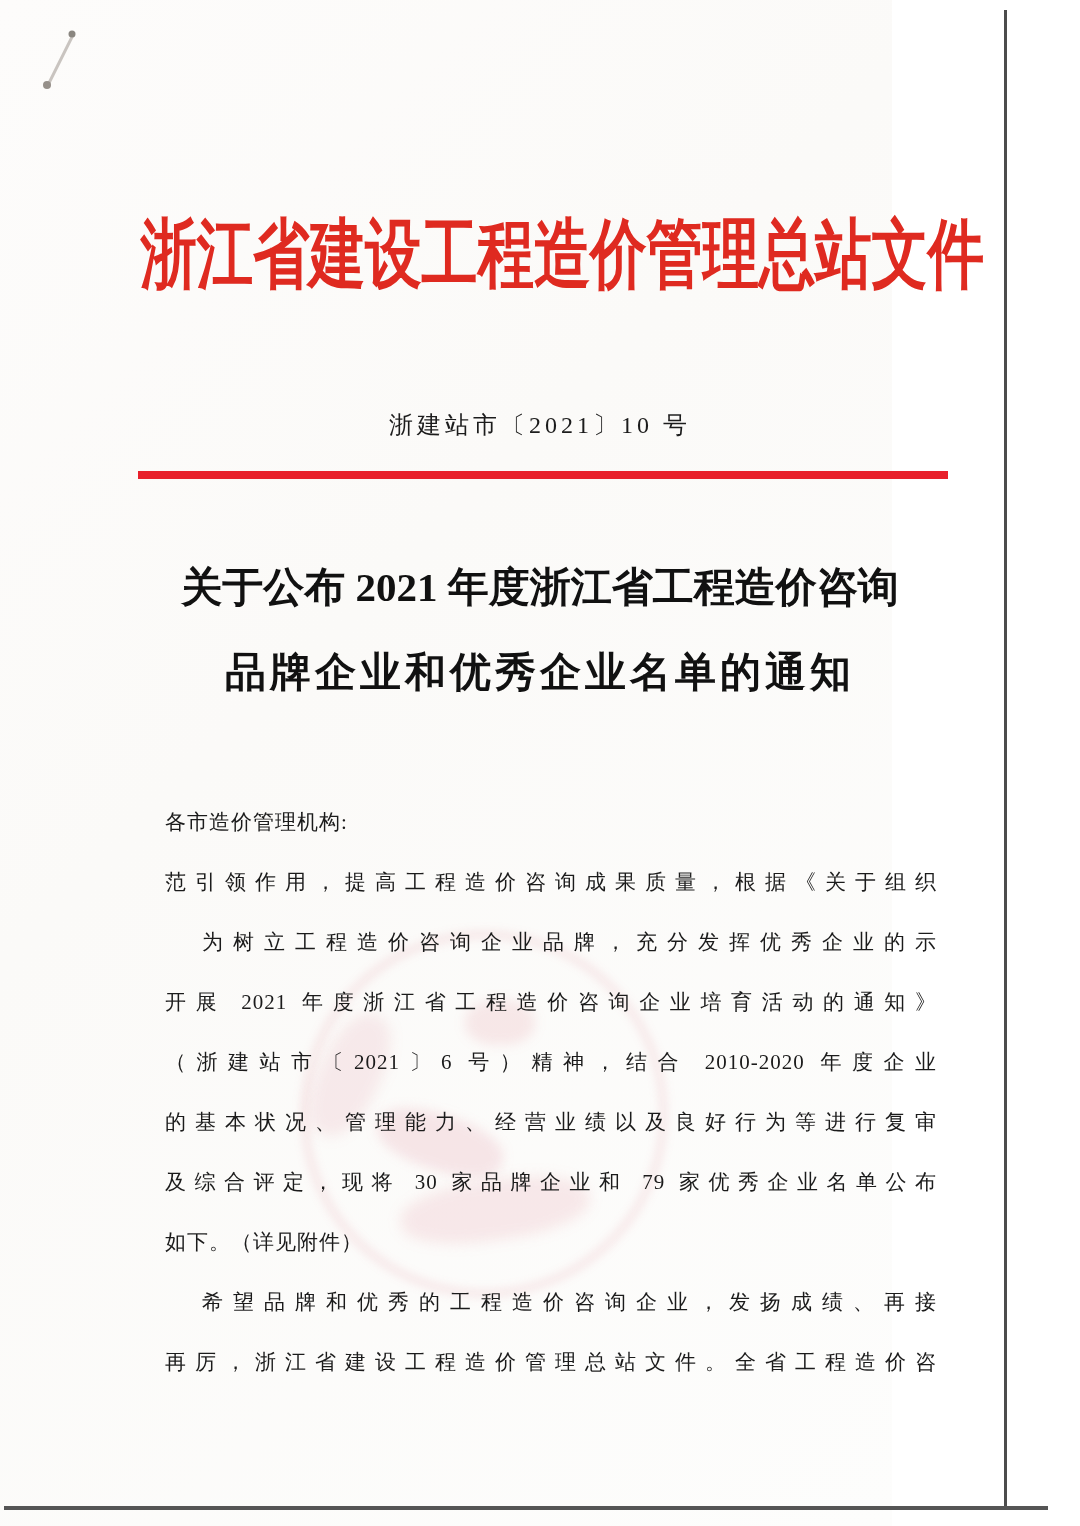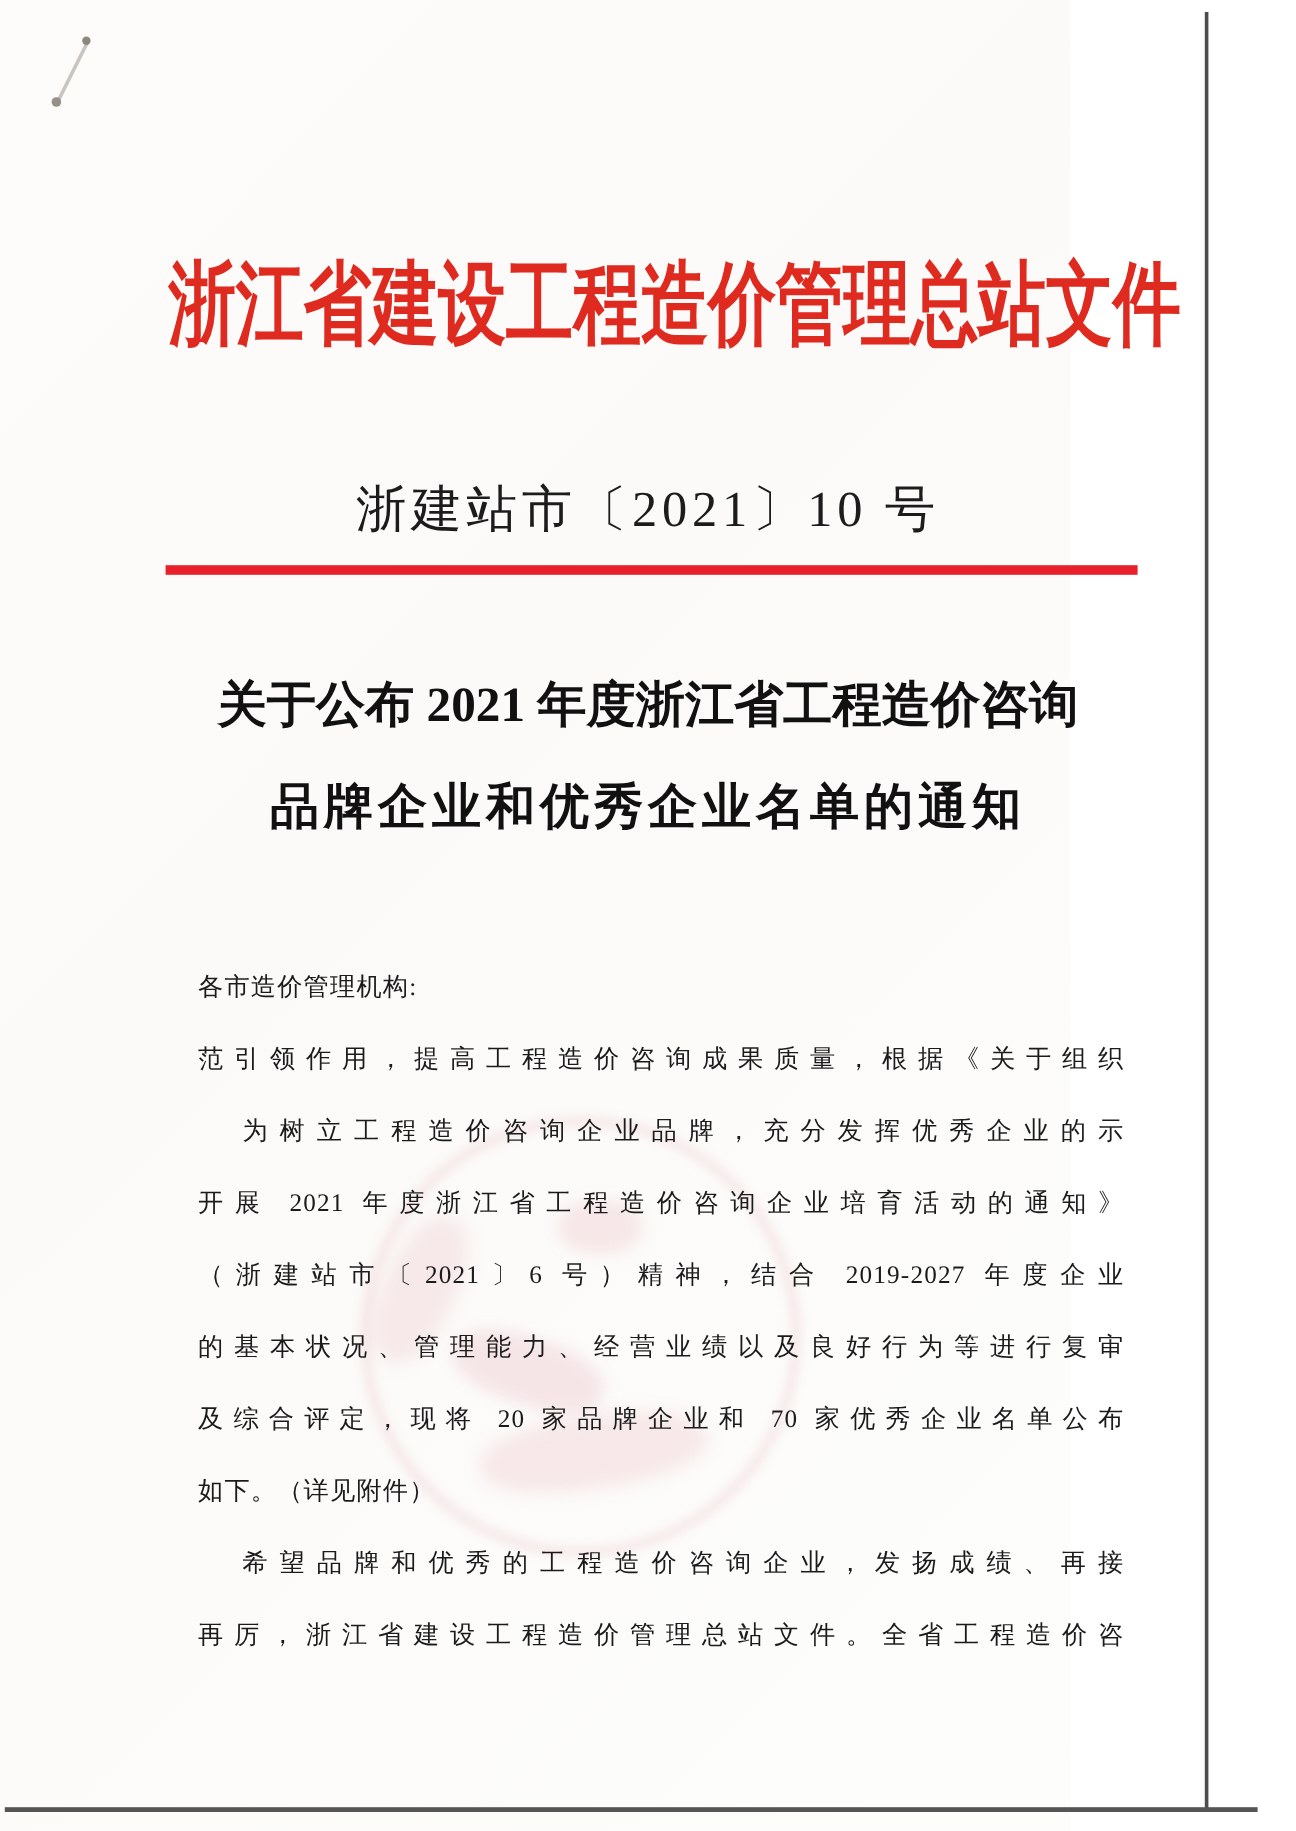--- a/index.html
+++ b/index.html
@@ -20,21 +20,21 @@
   .red-header{
     position:absolute;left:0;top:198px;width:1080px;height:112px;
     line-height:112px;text-align:center;white-space:nowrap;
     font-size:76px;font-weight:bold;color:#df2a20;
     transform:scaleX(0.74);transform-origin:50% 50%;
     font-family:"Liberation Serif","DejaVu Serif",serif;
   }
   .doc-number{
     position:absolute;left:0;top:398px;width:1080px;height:54px;
     line-height:54px;text-align:center;
-    font-size:42px;color:#1c1c1c;letter-spacing:4px;
+    font-size:24px;color:#1c1c1c;letter-spacing:4px;
   }
   .red-rule{
     position:absolute;left:138px;top:471px;width:810px;height:8px;
     background:#e8202b;
   }
   .doc-title{
     position:absolute;left:0;width:1080px;text-align:center;
     font-weight:bold;color:#111;font-size:41px;
     font-family:"Liberation Serif","DejaVu Serif",serif;
   }
@@ -101,23 +101,23 @@
     <div class="b2"></div>
     <div class="b3"></div>
     <div class="b4"></div>
   </div>
 
   <div class="body-block">
     <div class="line">各市造价管理机构:</div>
     <div class="line l-just">范引领作用，提高工程造价咨询成果质量，根据《关于组织</div>
     <div class="line l-just l-indent">为树立工程造价咨询企业品牌，充分发挥优秀企业的示</div>
     <div class="line l-just">开展 2021 年度浙江省工程造价咨询企业培育活动的通知》</div>
-    <div class="line l-just">（浙建站市〔2021〕6 号）精神，结合 2019-2027 年度企业</div>
+    <div class="line l-just">（浙建站市〔2021〕6 号）精神，结合 2010-2020 年度企业</div>
     <div class="line l-just">的基本状况、管理能力、经营业绩以及良好行为等进行复审</div>
-    <div class="line l-just">及综合评定，现将 20 家品牌企业和 70 家优秀企业名单公布</div>
+    <div class="line l-just">及综合评定，现将 30 家品牌企业和 79 家优秀企业名单公布</div>
     <div class="line">如下。（详见附件）</div>
     <div class="line l-just l-indent">希望品牌和优秀的工程造价咨询企业，发扬成绩、再接</div>
     <div class="line l-just">再厉，浙江省建设工程造价管理总站文件。全省工程造价咨</div>
   </div>
 
   <div class="edge-v"></div>
   <div class="edge-h"></div>
 
 </div>
 

